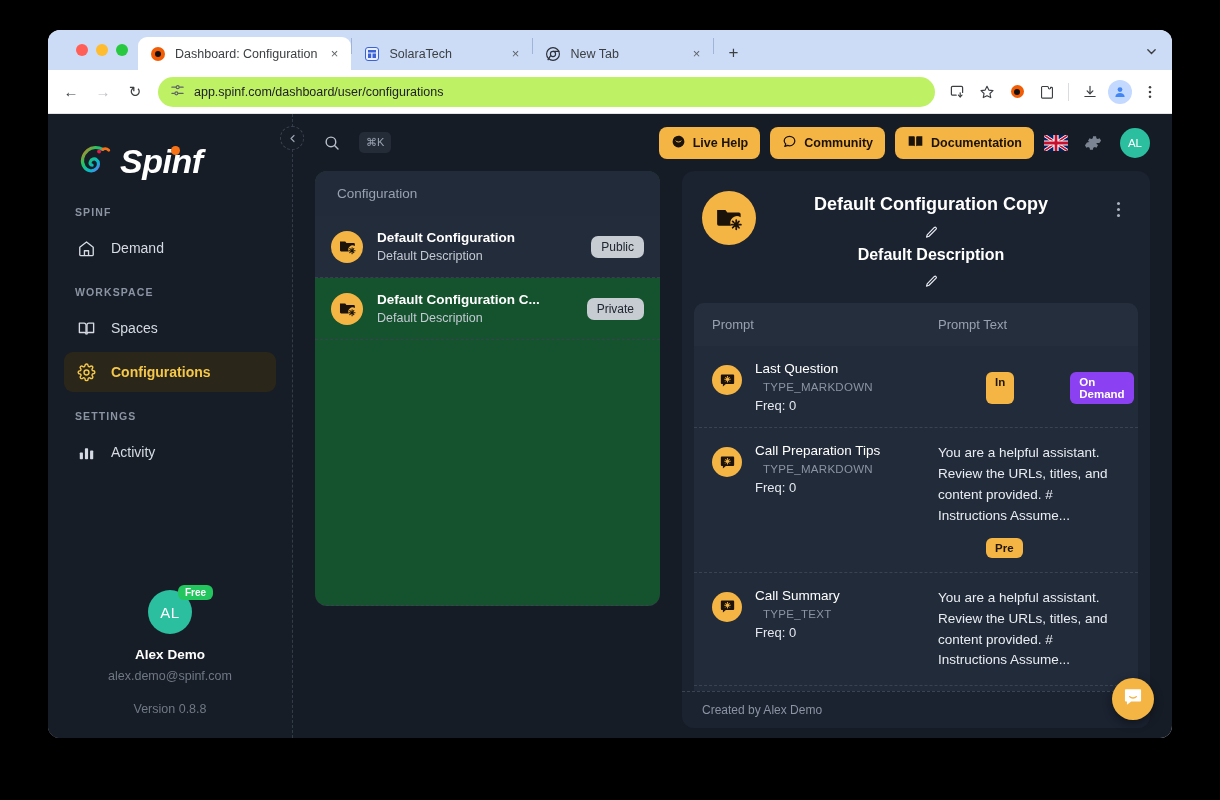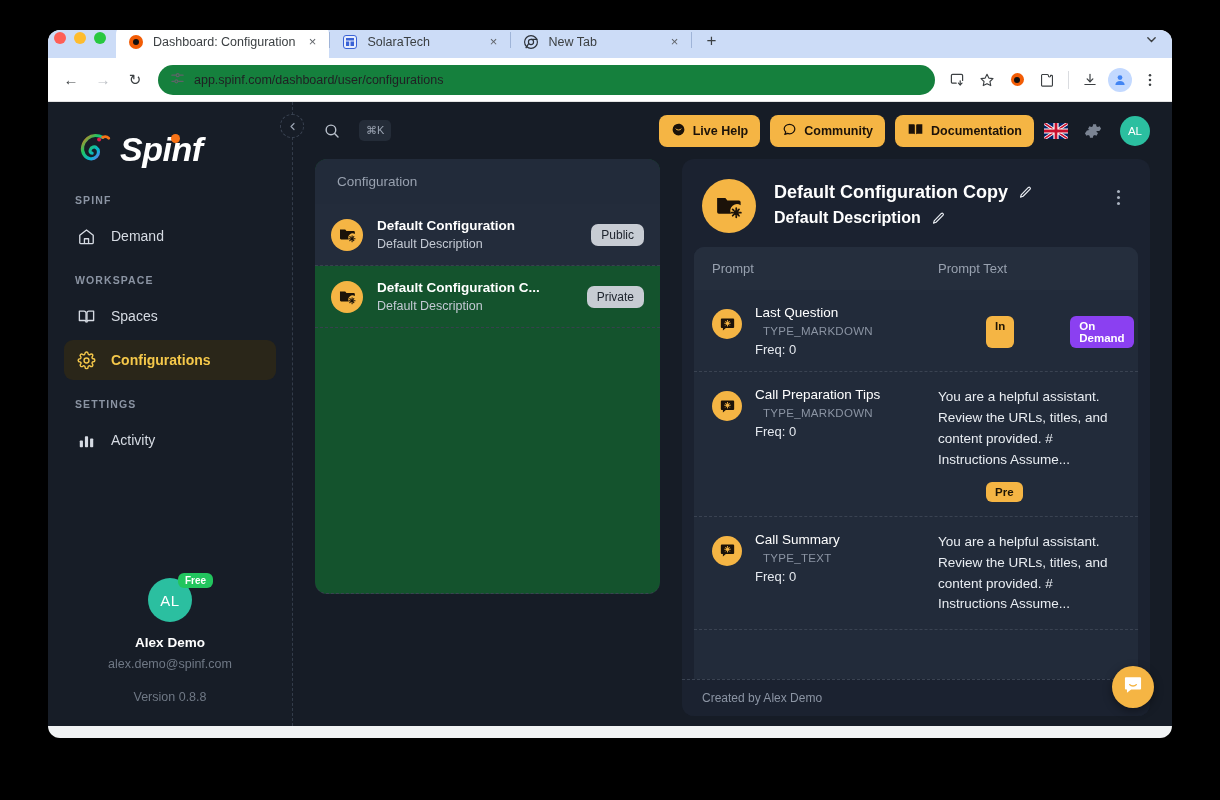--- a/index.html
+++ b/index.html
@@ -16,25 +16,25 @@
     left: 48px; top: 30px;
     width: 1124px; height: 708px;
     background: #f1f3f4;
     border-radius: 12px;
     overflow: hidden;
     box-shadow: 0 10px 40px rgba(0,0,0,.6);
   }
 
   
   .tabstrip {
-    height: 28px;
+    height: 40px;
     background: #ccdcf7;
     display: flex;
     align-items: flex-end;
-    padding-left: 0;
+    padding-left: 22px;
     position: relative;
   }
   .traffic { display: flex; gap: 8px; align-items: center; height: 40px; padding: 0 10px 0 6px; }
   .dot { width: 12px; height: 12px; border-radius: 50%; }
   .dot.red { background: #ff5f57; }
   .dot.yellow { background: #febc2e; }
   .dot.green { background: #28c840; }
 
   .tab {
     height: 33px;
@@ -79,21 +79,21 @@
     border-bottom: 1px solid #e3e3e3;
   }
   .nav-btn {
     width: 30px; height: 30px; border-radius: 50%;
     display: flex; align-items: center; justify-content: center;
     color: #3c4043; font-size: 15px;
   }
   .nav-btn.disabled { color: #bdc1c6; }
   .urlbox {
     flex: 1; height: 30px; margin: 0 6px;
-    background: #15803d; border-radius: 16px;
+    background: #bef264; border-radius: 16px;
     display: flex; align-items: center; gap: 9px;
     padding: 0 12px;
     font-size: 12.5px; color: #202124;
   }
   .url-text { flex: 1; white-space: nowrap; overflow: hidden; }
   .omni-icons { display: flex; align-items: center; gap: 2px; }
   .oi { width: 28px; height: 28px; display: flex; align-items: center; justify-content: center; color: #3c4043; font-size: 14px; }
   .oi .ext-dot { width: 13px; height: 13px; border-radius: 50%; background: #f25c05; display:flex;align-items:center;justify-content:center;}
   .oi .ext-dot::after { content:''; width:6px;height:6px;border-radius:50%;background:#111;}
   .vsep { width: 1px; height: 18px; background: #dadce0; margin: 0 5px; }
@@ -243,21 +243,21 @@
   .detail-head {
     display: flex; align-items: flex-start; gap: 18px;
     padding: 20px 20px 14px 20px;
   }
   .detail-icon {
     width: 54px; height: 54px; flex: 0 0 54px;
     border-radius: 50%; background: #f5b544;
     display: flex; align-items: center; justify-content: center;
   }
   .detail-titles { flex: 1; min-width: 0; padding-top: 3px; }
-  .dt-line { display: flex; align-items: center; gap: 10px; }
+  .dt-line { display: flex; align-items: center; gap: 10px; flex-direction: column; }
   .dt-title { font-size: 18px; font-weight: bold; color: #fff; }
   .dt-sub { font-size: 16px; font-weight: bold; color: #fff; }
   .pencil { color: #e8ecf1; display:flex;align-items:center; }
   .kebab { width: 24px; height: 24px; display: flex; flex-direction: column; align-items: center; justify-content: center; gap: 3px; margin-top: 6px; }
   .kebab i { width: 3px; height: 3px; border-radius: 50%; background: #aab2bf; display: block; }
 
   .table { margin: 0 12px 0 12px; background: #222b3a; border-radius: 10px 10px 0 0; flex: 1; display: flex; flex-direction: column; overflow: hidden; }
   .thead { display: flex; padding: 14px 18px; background: #252e3d; }
   .th { font-size: 13px; color: #98a1af; }
   .th.col1 { width: 226px; flex: 0 0 226px; }

